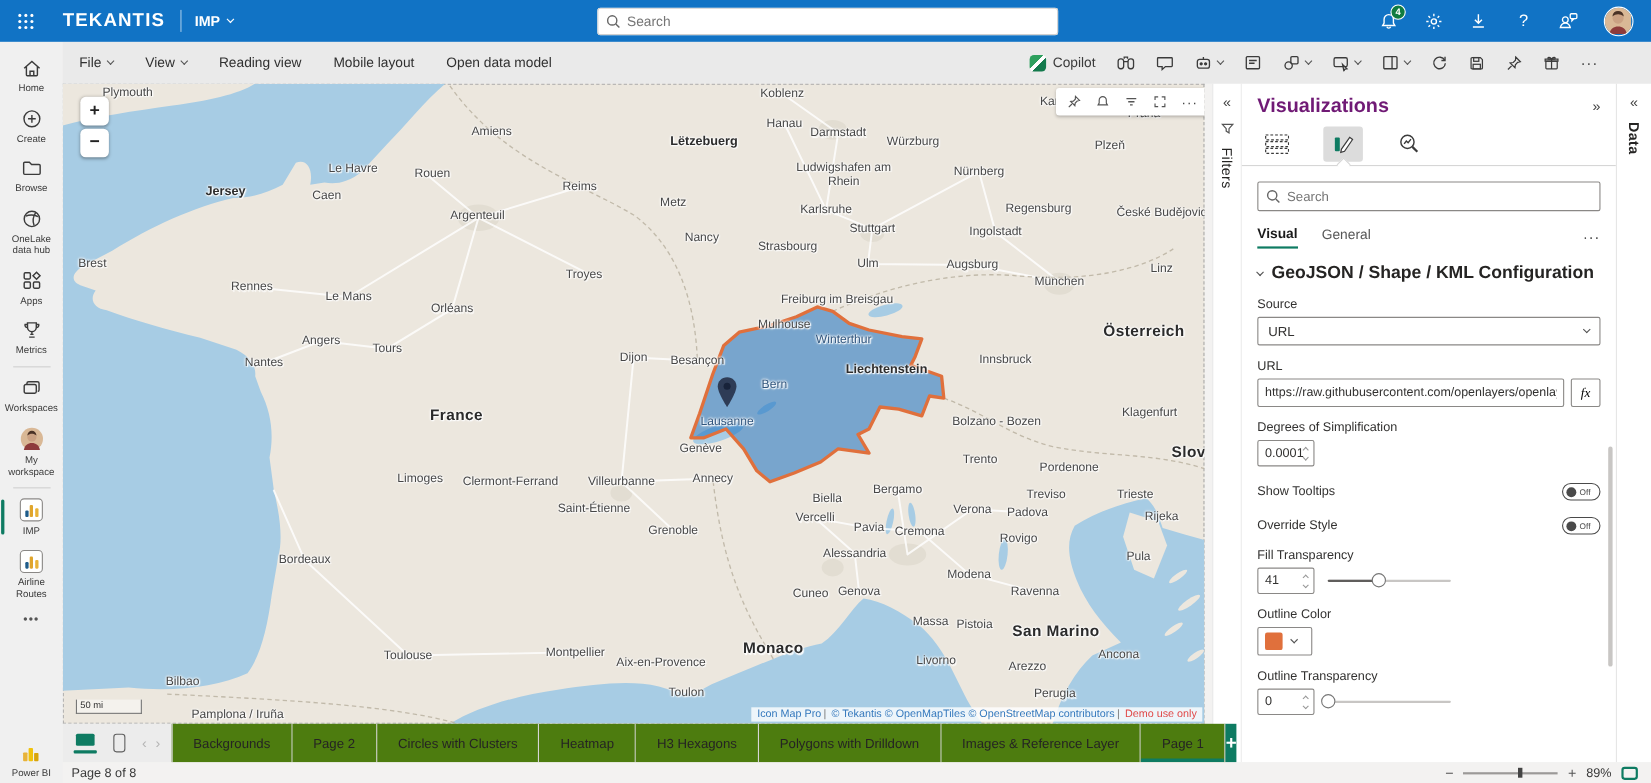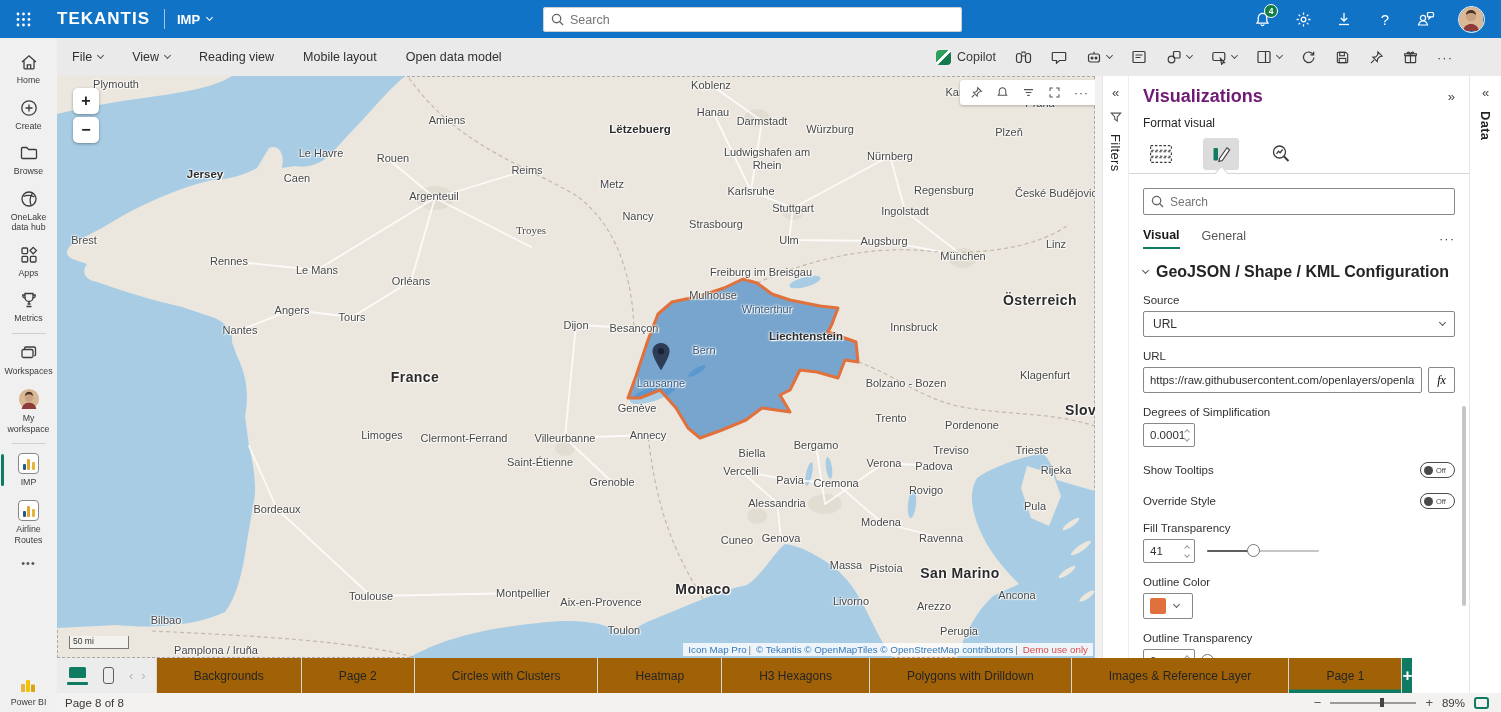--- a/index.html
+++ b/index.html
@@ -117,21 +117,21 @@
   .pscroll{position:absolute;right:3px;top:330px;width:4px;height:200px;background:#c8c6c4;border-radius:2px}
 
   
   .tabbar{position:absolute;left:57px;top:658px;width:1038px;height:35px;background:#f1f1f1;display:flex;align-items:stretch;z-index:12}
   .switcher{display:flex;align-items:center;background:#ececec;padding:0 10px;gap:15px}
   .mon{display:flex;flex-direction:column;align-items:center;cursor:pointer}
   .monscr{width:17px;height:11px;background:var(--accent-teal);border-radius:1.5px}
   .monbase{width:21px;height:3px;background:var(--accent-teal);margin-top:4px;border-radius:1px}
   .phone{width:11px;height:17px;border:1.6px solid #5f5f5f;border-radius:3px;cursor:pointer}
   .pgarrows{color:#b5b5b5;font-size:13px;display:flex;gap:8px}
-  .tab{display:flex;align-items:center;justify-content:center;padding:0 37px;background:#a16207;border-right:1px solid #d6d6d6;font-size:12px;color:#252423;white-space:nowrap;cursor:pointer}
+  .tab{display:flex;align-items:center;justify-content:center;padding:0 19px;background:#4d7c0f;border-right:1px solid #d6d6d6;font-size:12px;color:#252423;white-space:nowrap;cursor:pointer}
   .tab:first-of-type{border-left:1px solid #d6d6d6}
   .tab.active{box-shadow:inset 0 -3.5px 0 var(--accent-teal)}
   .addtab{width:39px;background:var(--accent-teal);color:#fff;font-size:17px;font-weight:bold;display:flex;align-items:center;justify-content:center;cursor:pointer}
 
   
   .statusbar{position:absolute;left:57px;top:693px;width:1444px;height:19px;background:#f3f2f1;display:flex;align-items:center;font-size:11.5px;color:#3a3a3a;padding:0 8px;z-index:12}
   .zoomctl{margin-left:auto;display:flex;align-items:center;gap:9px;margin-right:4px}
   .ztrack{position:relative;width:86px;height:9px}
   .ztrack .line{position:absolute;left:0;right:0;top:4px;height:1.5px;background:#9c9a98}
   .ztrack .thumb{position:absolute;left:58%;top:0;width:3.5px;height:9px;background:#444}
@@ -487,21 +487,21 @@
       <span class="mlabel" style="left: 887px; top: 114px;">Regensburg</span>
       <span class="mlabel clip" style="left: 958px; top: 117px;">České Budějovice</span>
       <span class="mlabel" style="left: 377px; top: 120px;">Argenteuil</span>
       <span class="mlabel" style="left: 736px; top: 132px;">Stuttgart</span>
       <span class="mlabel" style="left: 848px; top: 135px;">Ingolstadt</span>
       <span class="mlabel" style="left: 581px; top: 140px;">Nancy</span>
       <span class="mlabel" style="left: 659px; top: 148px;">Strasbourg</span>
       <span class="mlabel" style="left: 732px; top: 164px;">Ulm</span>
       <span class="mlabel" style="left: 827px; top: 165px;">Augsburg</span>
       <span class="mlabel" style="left: 27px; top: 164px;">Brest</span>
-      <span class="mlabel" style="left: 474px; top: 154px; font-family: Liberation Serif, serif;">Troyes</span>
+      <span class="mlabel" style="left: 474px; top: 174px;">Troyes</span>
       <span class="mlabel" style="left: 999px; top: 168px;">Linz</span>
       <span class="mlabel" style="left: 172px; top: 185px;">Rennes</span>
       <span class="mlabel" style="left: 906px; top: 180px;">München</span>
       <span class="mlabel" style="left: 260px; top: 194px;">Le Mans</span>
       <span class="mlabel" style="left: 704px; top: 196px;">Freiburg im Breisgau</span>
       <span class="mlabel" style="left: 354px; top: 205px;">Orléans</span>
       <span class="mlabel" style="left: 656px; top: 219px;">Mulhouse</span>
       <span class="mlabel country" style="left: 983px; top: 224px;">Österreich</span>
       <span class="mlabel blue" style="left: 710px; top: 233px;">Winterthur</span>
       <span class="mlabel" style="left: 235px; top: 234px;">Angers</span>
@@ -611,21 +611,20 @@
       <path d="M1.5 2.5h11L8.5 7v4.5l-3-2V7z"></path>
     </svg>
   <span class="vtitle">Filters</span>
 </div>
 
 <div class="vizpanel">
   <div class="viz-head">
     <span class="viz-title">Visualizations</span>
     <span class="viz-exp">»</span>
   </div>
-  <div class="viz-sub">Format visual</div>
 
   <div class="icon-row">
     <span class="fmt-btn">
       <svg width="22" height="18" viewBox="0 0 22 18" fill="none" stroke="#3b3b3b" stroke-width="1.1">
           <rect x=".6" y=".6" width="20.8" height="4.6" stroke-dasharray="2.5 1.8"></rect>
           <rect x=".6" y="6.7" width="20.8" height="4.6" stroke-dasharray="2.5 1.8"></rect>
           <rect x=".6" y="12.8" width="20.8" height="4.6" stroke-dasharray="2.5 1.8"></rect>
         </svg>
     </span>
     <span class="fmt-btn sel">

